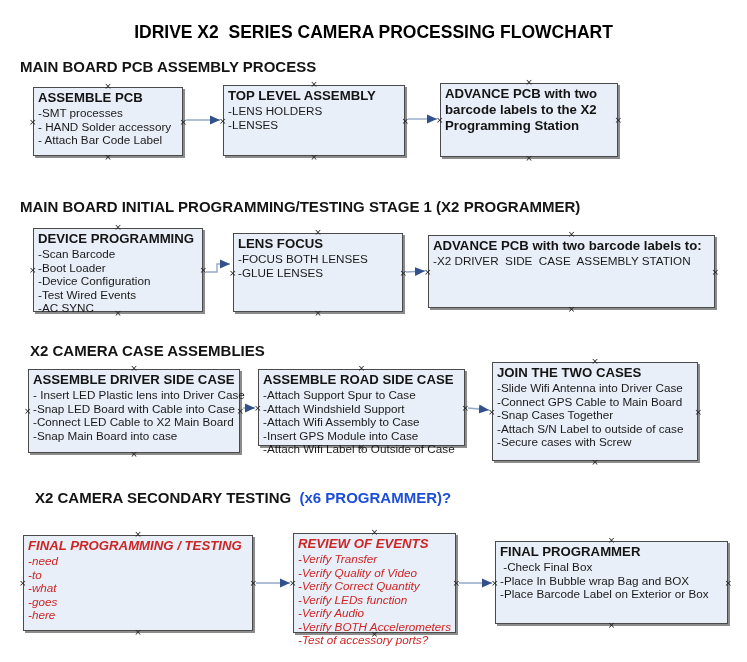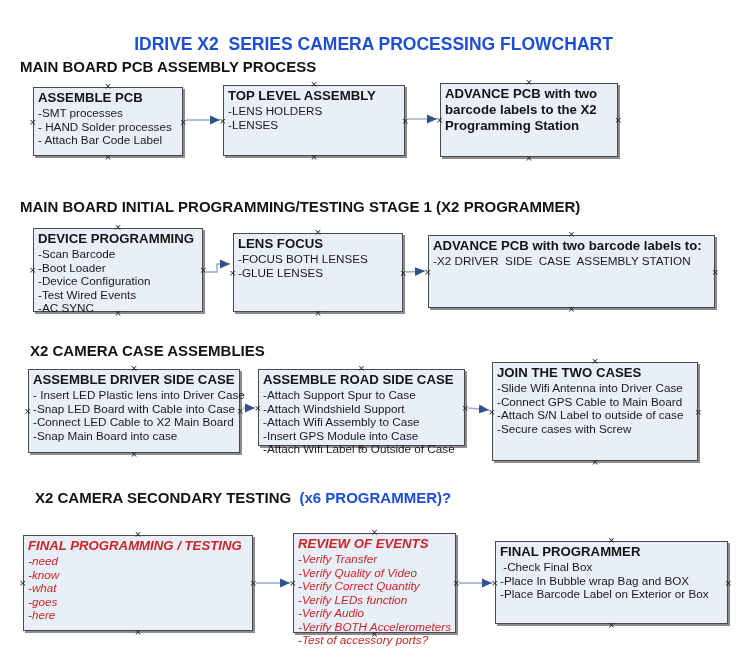--- a/index.html
+++ b/index.html
@@ -2,21 +2,21 @@
 <html><head>
 <meta charset="utf-8">
 <style>
   html,body{margin:0;padding:0;background:#ffffff;}
   #canvas{
     position:relative;width:747px;height:662px;background:#ffffff;overflow:hidden;
     font-family:"Liberation Sans","DejaVu Sans",sans-serif;color:#111;
   }
   .main-title{
     position:absolute;top:22px;left:0;width:747px;text-align:center;
-    font-size:17.5px;font-weight:bold;white-space:pre;color:#1d4ed8;margin-top:12px;
+    font-size:17.5px;font-weight:bold;white-space:pre;color:#000000;
   }
   .section-header{
     position:absolute;font-size:15px;font-weight:bold;white-space:pre;color:#141414;
   }
   .section-header .red-part{color:#1d4ed8;}
   .box{
     position:absolute;background:#e9eff8;border:1.4px solid #4a4a4a;
     box-shadow:2px 2px 0 #8c8c8c;box-sizing:border-box;
     padding:2px 3px 0 4px;
   }
@@ -47,21 +47,21 @@
   <div class="main-title">IDRIVE X2  SERIES CAMERA PROCESSING FLOWCHART</div>
 
   <div class="section-header" style="left:20px;top:58px;">MAIN BOARD PCB ASSEMBLY PROCESS</div>
   <div class="section-header" style="left:20px;top:198px;">MAIN BOARD INITIAL PROGRAMMING/TESTING STAGE 1 (X2 PROGRAMMER)</div>
   <div class="section-header" style="left:30px;top:342px;">X2 CAMERA CASE ASSEMBLIES</div>
   <div class="section-header" style="left:35px;top:489px;"><span>X2 CAMERA SECONDARY TESTING</span><span class="red-part">  (x6 PROGRAMMER)?</span></div>
 
   <div class="box" style="left:33px;top:87px;width:150px;height:69px;">
     <div class="box-title">ASSEMBLE PCB</div>
     <div class="box-item">-SMT processes</div>
-    <div class="box-item">- HAND Solder processes</div>
+    <div class="box-item">- HAND Solder accessory</div>
     <div class="box-item">- Attach Bar Code Label</div>
   <span class="handle h-t">×</span>
       <span class="handle h-b">×</span>
       <span class="handle h-l">×</span>
       <span class="handle h-r">×</span>
     </div>
 
   <div class="box" style="left:223px;top:85px;width:182px;height:71px;">
     <div class="box-title">TOP LEVEL ASSEMBLY</div>
     <div class="box-item">-LENS HOLDERS</div>
@@ -134,32 +134,33 @@
   <span class="handle h-t">×</span>
       <span class="handle h-b">×</span>
       <span class="handle h-l">×</span>
       <span class="handle h-r">×</span>
     </div>
 
   <div class="box" style="left:492px;top:362px;width:206px;height:99px;">
     <div class="box-title">JOIN THE TWO CASES</div>
     <div class="box-item">-Slide Wifi Antenna into Driver Case</div>
     <div class="box-item">-Connect GPS Cable to Main Board</div>
+    <div class="box-item">-Snap Cases Together</div>
     <div class="box-item">-Attach S/N Label to outside of case</div>
     <div class="box-item">-Secure cases with Screw</div>
   <span class="handle h-t">×</span>
       <span class="handle h-b">×</span>
       <span class="handle h-l">×</span>
       <span class="handle h-r">×</span>
     </div>
 
   <div class="box red" style="left:23px;top:535px;width:230px;height:96px;">
     <div class="box-title">FINAL PROGRAMMING / TESTING</div>
     <div class="box-item">-need</div>
-    <div class="box-item">-know</div>
+    <div class="box-item">-to</div>
     <div class="box-item">-what</div>
     <div class="box-item">-goes</div>
     <div class="box-item">-here</div>
   <span class="handle h-t">×</span>
       <span class="handle h-b">×</span>
       <span class="handle h-l">×</span>
       <span class="handle h-r">×</span>
     </div>
 
   <div class="box red" style="left:293px;top:533px;width:163px;height:100px;">

